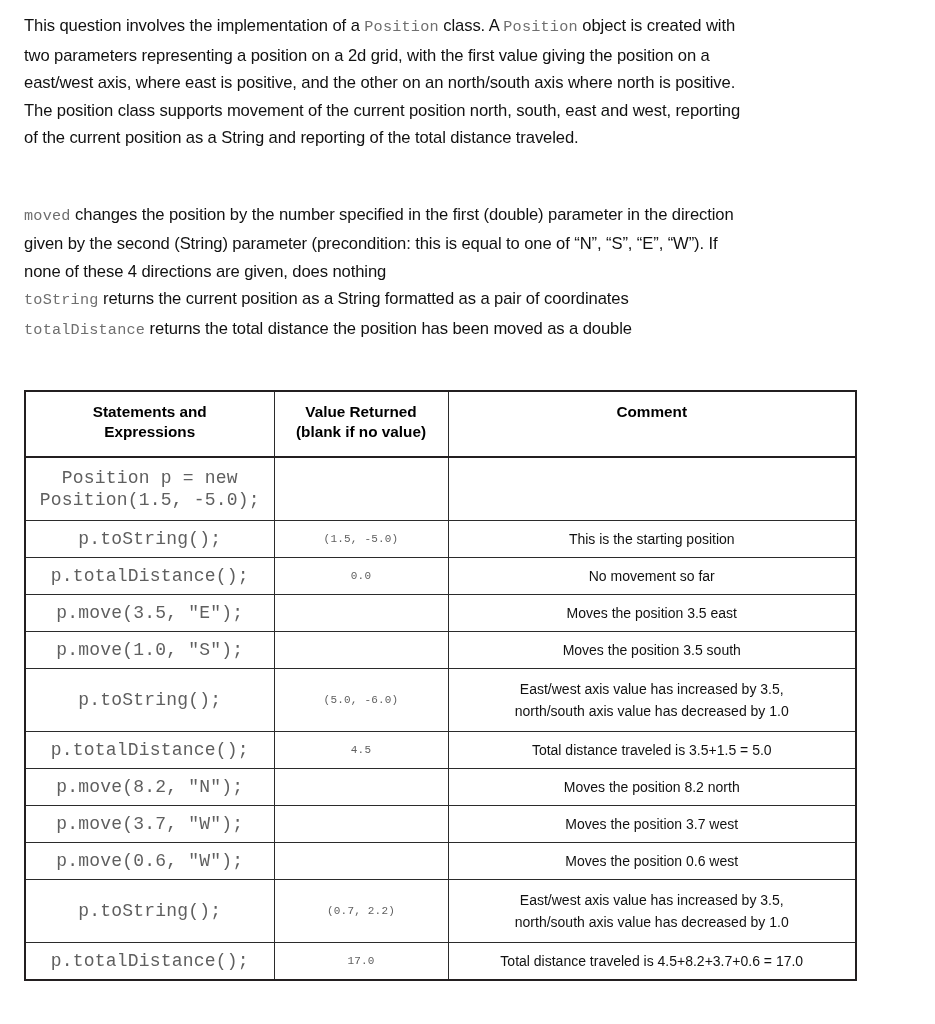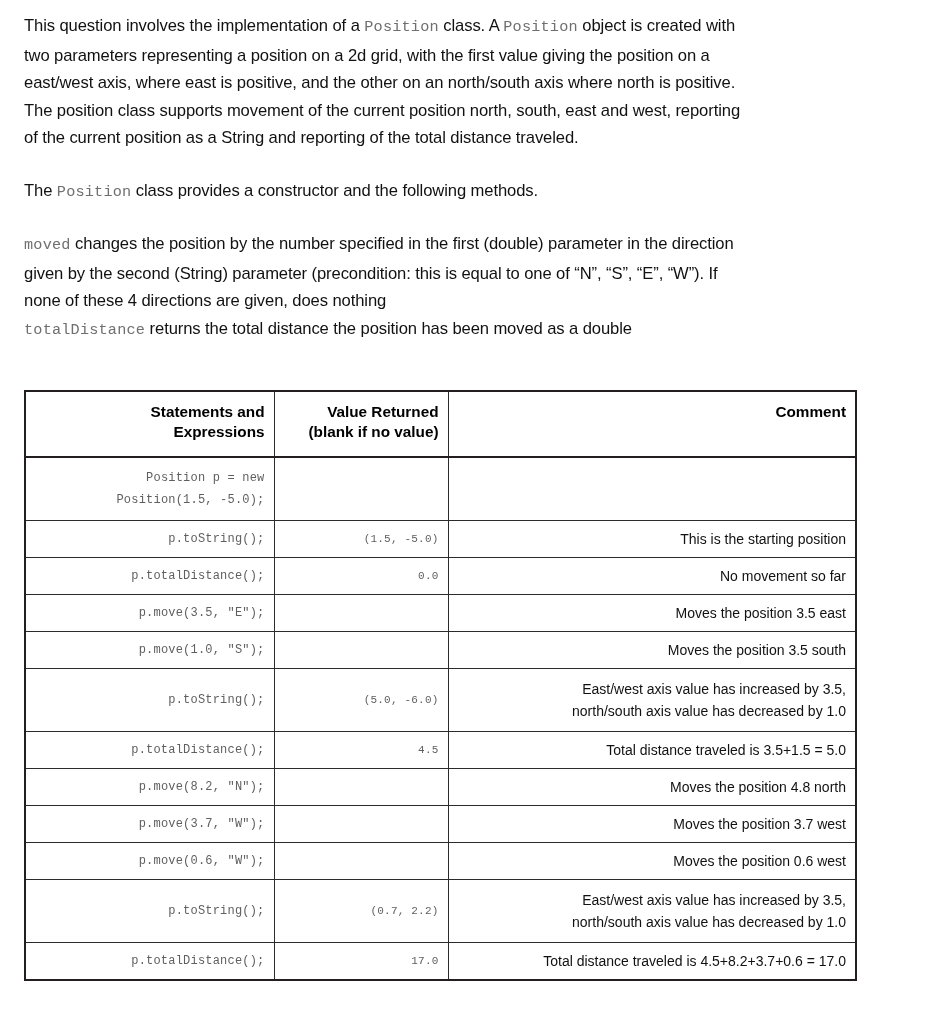--- a/index.html
+++ b/index.html
@@ -55,34 +55,34 @@
   }
   table.sample col.c1 { width: 249px; }
   table.sample col.c2 { width: 174px; }
   table.sample col.c3 { width: 408px; }
 
   table.sample th,
   table.sample td {
     border: 1px solid #2b2b2b;
     vertical-align: middle;
     padding: 6px 9px;
-    text-align: right;
+    text-align: center;
   }
   table.sample thead th {
     border-bottom: 2px solid #231f20;
     font-size: 15.3px;
     font-weight: bold;
     line-height: 20px;
     vertical-align: top;
     padding: 10px 9px 14px 9px;
     color: #000;
   }
   table.sample td.code {
     font-family: "Liberation Mono", "DejaVu Sans Mono", monospace;
-    font-size: 12px;
+    font-size: 18px;
     color: #5f5f5f;
     letter-spacing: 0.2px;
     line-height: 22px;
     white-space: pre;
     padding-top: 7px;
     padding-bottom: 7px;
   }
   table.sample td.val {
     font-family: "Liberation Mono", "DejaVu Sans Mono", monospace;
     font-size: 11px;
@@ -103,26 +103,26 @@
 <body>
 
 <div class="page">
 
   <div class="prose">
 
     <p class="para" id="p1"><span>This question involves the implementation of a </span><code class="mono">Position</code><span> class. A </span><code class="mono">Position</code><span> object is created with two parameters representing a position on a 2d grid, with the first value giving the position on a east/west axis, where east is positive, and the other on an north/south axis where north is positive. The position class supports movement of the current position north, south, east and west, reporting of the current position as a String and reporting of the total distance traveled.</span></p>
 
     <div class="gap-lg"></div>
 
-    <p class="para" id="p2"><span>The </span><code class="mono">Position</code><span> class provides a constructor and the following methods.</span></p>
 
     <div class="gap-md"></div>
 
     <div id="methods">
         <p class="para"><code class="mono">moved</code><span> changes the position by the number specified in the first (double) parameter in the direction given by the second (String) parameter (precondition: this is equal to one of “N”, “S”, “E”, “W”). If none of these 4 directions are given, does nothing</span></p>
+        <p class="para"><code class="mono">toString</code><span> returns the current position as a String formatted as a pair of coordinates</span></p>
         <p class="para"><code class="mono">totalDistance</code><span> returns the total distance the position has been moved as a double</span></p>
       </div>
 
     <div class="gap-md"></div>
 
   </div>
 
   <div class="tbl-wrap">
     <table class="sample">
       <colgroup>
@@ -195,21 +195,21 @@
             <td class="code">p.totalDistance();</td>
             <td class="val">4.5</td>
             <td class="cmt">
               <span class="cmt-line">Total distance traveled is 3.5+1.5 = 5.0</span>
             </td>
           </tr>
           <tr class="normal">
             <td class="code">p.move(8.2, "N");</td>
             <td class="val"></td>
             <td class="cmt">
-              <span class="cmt-line">Moves the position 4.8 north</span>
+              <span class="cmt-line">Moves the position 8.2 north</span>
             </td>
           </tr>
           <tr class="normal">
             <td class="code">p.move(3.7, "W");</td>
             <td class="val"></td>
             <td class="cmt">
               <span class="cmt-line">Moves the position 3.7 west</span>
             </td>
           </tr>
           <tr class="normal">

